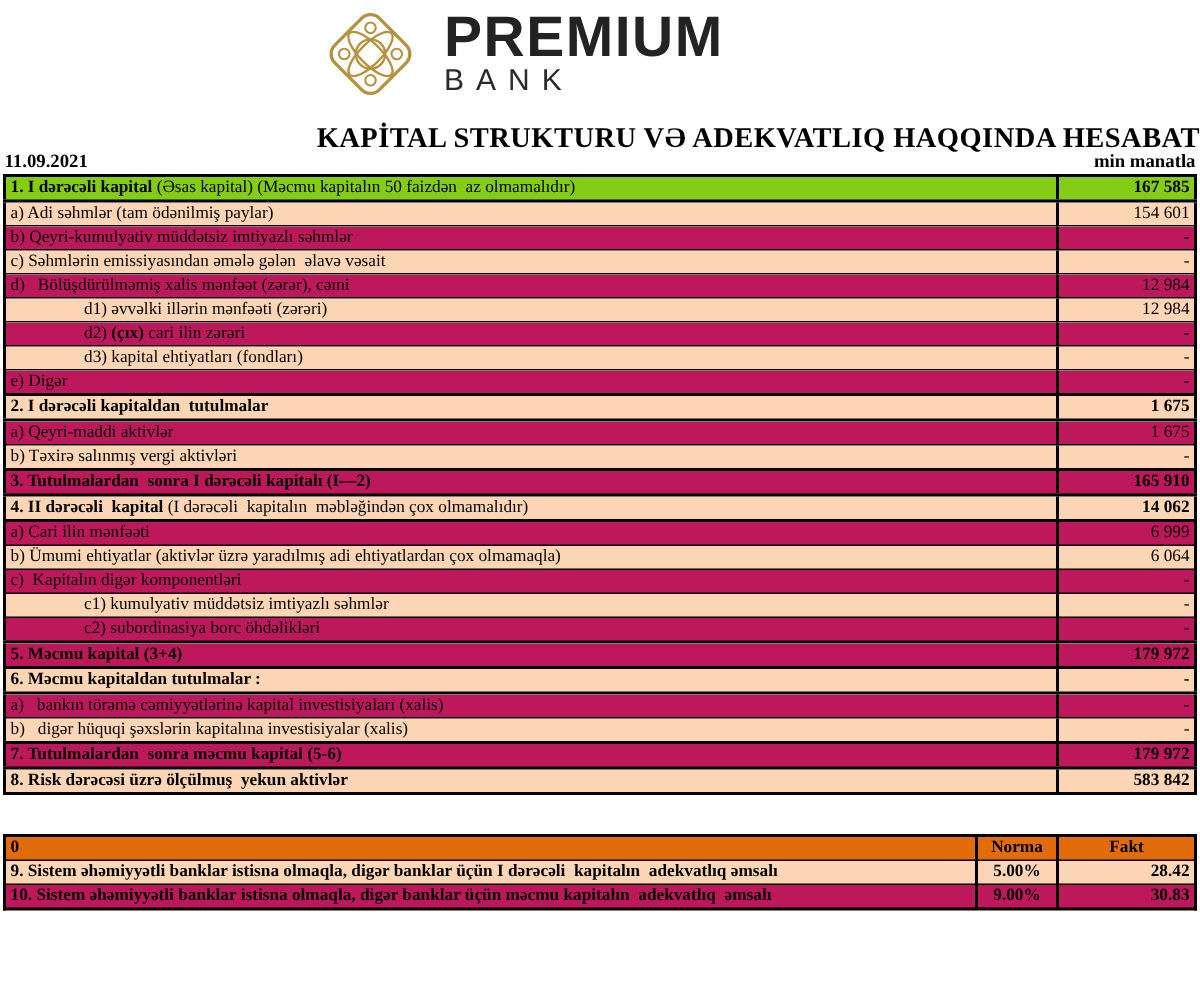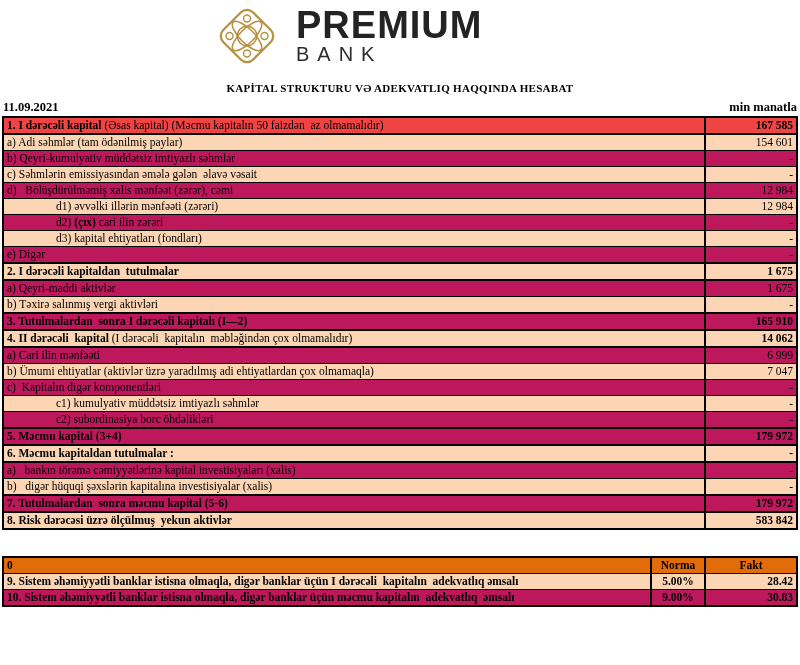--- a/index.html
+++ b/index.html
@@ -16,41 +16,41 @@
   .logo-text { margin-left:14px; display:flex; flex-direction:column; justify-content:center; }
   .brand {
     font-family:"Liberation Sans", sans-serif; font-weight:bold;
     font-size:38px; line-height:36px; letter-spacing:1px; color:#232323;
   }
   .bank {
     font-family:"Liberation Sans", sans-serif; font-weight:normal;
     font-size:20px; line-height:22px; letter-spacing:8px; color:#2b2b2b;
   }
   .report-title {
-    text-align:center; font-weight:bold; font-size:11px;
+    text-align:right; font-weight:bold; font-size:19px;
     letter-spacing:0.3px; margin-top:13px; height:17px;font-family:Liberation Serif, serif;
   }
   .meta-row {
     display:flex; justify-content:space-between; align-items:flex-end;
     font-weight:bold; font-size:12.5px; margin:0 3px 0 3px; height:16px;
   }
 
   
   table { border-collapse:collapse; table-layout:fixed; width:796px; margin:1px 2px 0 2px; font-size:11.5px; }
   table.capital { border:2px solid #000; }
   table.adequacy { border:2px solid #000; margin-top:26px; }
   td { border:1px solid #000; padding:0 3px; height:15px; line-height:13px; vertical-align:middle; overflow:hidden; }
   td span { white-space:pre; }
   td.label { text-align:left; }
   td.value { width:84px; text-align:right; border-left:2px solid #000000; }
   td.norma { width:46px; text-align:center; border-left:2px solid #000;margin-left:44px; }
   tr.section td { border-top:2px solid #000; border-bottom:2px solid #000; }
   tr.lvl1 td.label { }
   tr.lvl2 td.label { padding-left:52px; }
-  .bg-orange td { background:#ef4444; }
+  .bg-orange td { background:#84cc16; }
   .bg-peach td { background:#FCD5B4; }
   .bg-white td { background:#be185d; }
   .b { font-weight:bold; }
   .n { font-weight:normal; }
   tr.hdr td { background:#E26B0A; font-weight:bold; }
   td.fakt-hdr { text-align:center; }
 </style>
 </head>
 <body>
 
@@ -137,21 +137,21 @@
         <tr class="bg-peach lvl0 section">
           <td class="label"><span class="b">4. II dərəcəli  kapital</span><span class="n"> (I dərəcəli  kapitalın  məbləğindən çox olmamalıdır)</span></td>
           <td class="value b">14 062</td>
         </tr>
         <tr class="bg-white lvl1">
           <td class="label"><span class="n">a) Cari ilin mənfəəti</span></td>
           <td class="value">6 999</td>
         </tr>
         <tr class="bg-peach lvl1">
           <td class="label"><span class="n">b) Ümumi ehtiyatlar (aktivlər üzrə yaradılmış adi ehtiyatlardan çox olmamaqla)</span></td>
-          <td class="value">7 047</td>
+          <td class="value">6 064</td>
         </tr>
         <tr class="bg-white lvl1">
           <td class="label"><span class="n">c)  Kapitalın digər komponentləri</span></td>
           <td class="value">-</td>
         </tr>
         <tr class="bg-peach lvl2">
           <td class="label"><span class="n">c1) kumulyativ müddətsiz imtiyazlı səhmlər</span></td>
           <td class="value">-</td>
         </tr>
         <tr class="bg-white lvl2">

